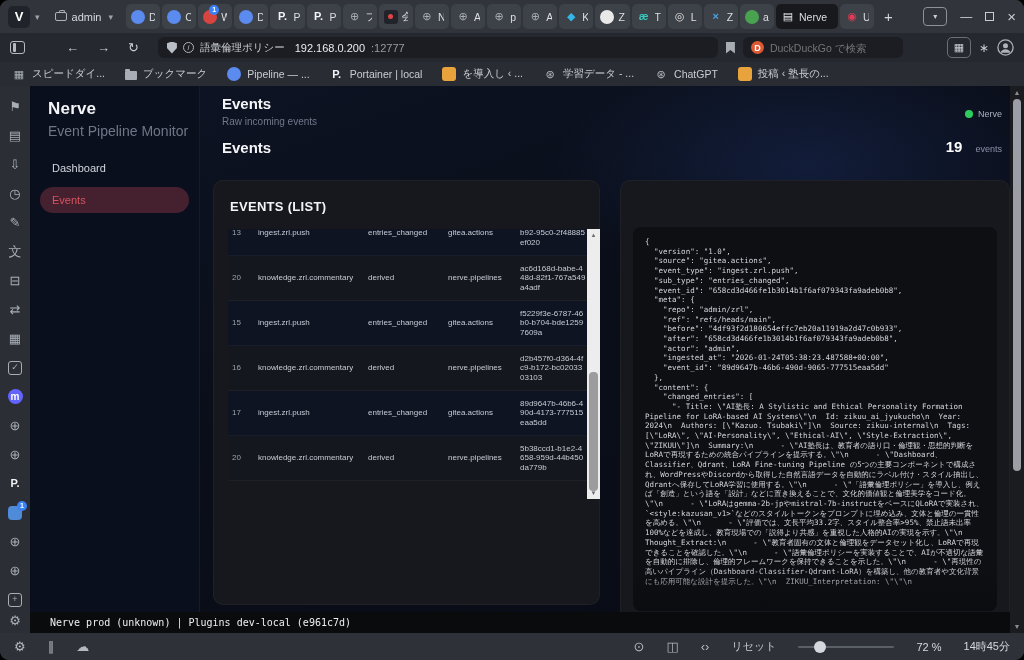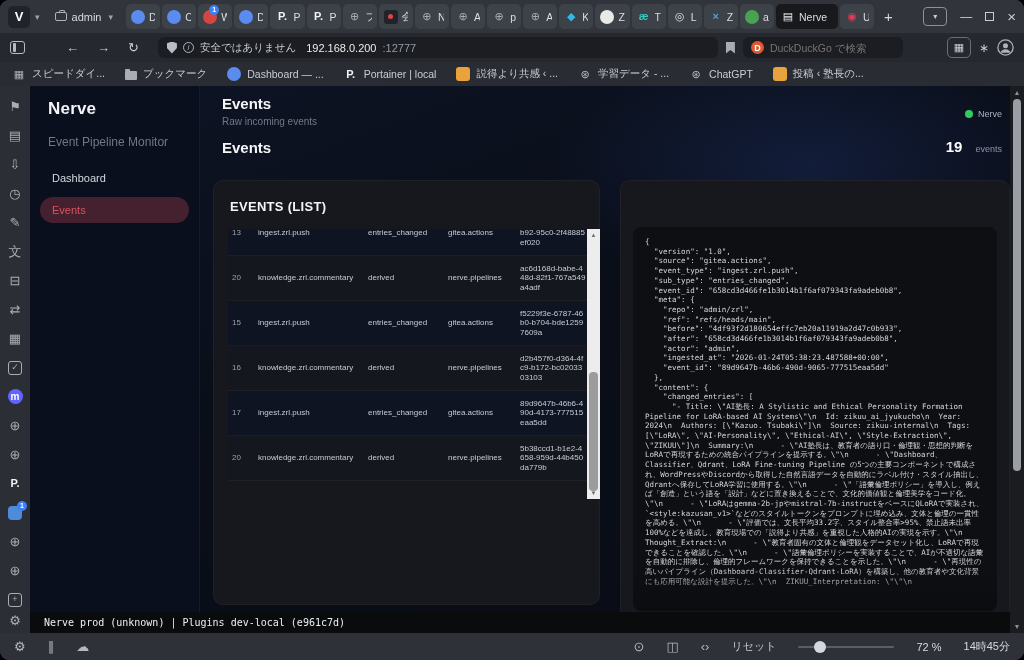--- a/index.html
+++ b/index.html
@@ -81,21 +81,21 @@
     color:#fff;font-size:7px;line-height:10px;text-align:center;font-weight:700}
   .pset{margin-top:auto}
   
   .page{position:absolute;left:30px;top:0;right:14px;bottom:0;overflow:hidden;
     background:linear-gradient(160deg,#0d1424 0%,#0a0e19 45%,#090c15 100%)}
   .page::before{content:"";position:absolute;top:-40px;right:-60px;width:520px;height:240px;
     background:radial-gradient(closest-side,rgba(45,80,170,.22),transparent);pointer-events:none}
   .appside{position:absolute;left:0;top:0;width:170px;bottom:21px;background:#0a0f1d;
     border-right:1px solid rgba(255,255,255,.05)}
   .apptitle{color:#f4f5f7;font-weight:700;font-size:17px;margin:13px 0 0 18px;letter-spacing:.2px}
-  .appsub{color:#6f7787;font-size:12px;margin:16px 0 0 18px}
+  .appsub{color:#6f7787;font-size:14px;margin:4px 0 0 18px}
   .navitem{color:#d3d7de;font-size:11px;margin:16px 10px 0;padding:7px 12px;border-radius:14px}
   .navitem.active{background:#45202f;color:#da5361;margin-top:6px}
   .main{position:absolute;left:170px;right:0;top:0;bottom:21px}
   .h1{position:absolute;left:22px;top:9px;color:#f4f5f7;font-weight:700;font-size:15px}
   .hsub{position:absolute;left:22px;top:30px;color:#707889;font-size:10px}
   .health{position:absolute;right:8px;top:23px;display:flex;align-items:center;gap:5px}
   .hdot{width:8px;height:8px;border-radius:50%}
   .hlabel{color:#aab1bf;font-size:9px}
   .h2{position:absolute;left:22px;top:53px;color:#f4f5f7;font-weight:700;font-size:15px}
   .count{position:absolute;right:8px;top:52px;display:flex;align-items:baseline;gap:13px}
@@ -124,21 +124,21 @@
   .tarrow.up{top:0}.tarrow.dn{bottom:0}
   .tthumb{position:absolute;left:2px;width:9px;border-radius:4px;background:#9c9c9c;top:53%;height:44%}
   
   .codeblock{position:absolute;left:12px;right:12px;top:46px;bottom:8px;background:#0d0f13;
     border-radius:8px;padding:10px 12px;overflow:hidden}
   .code{font-family:"DejaVu Sans Mono",monospace;font-size:7.5px;line-height:9.7px;color:#d4d7dc;
     white-space:pre-wrap;word-break:break-word}
   .codefade{position:absolute;left:0;right:0;bottom:0;height:42px;
     background:linear-gradient(transparent,rgba(10,12,16,.92))}
   .pagefoot{position:absolute;left:0;right:0;bottom:0;height:21px;background:#0a0b0d;display:flex;
-    align-items:center;padding-left:14px;z-index:5}
+    align-items:center;padding-left:20px;z-index:5}
   .pagefoot span{font-family:"DejaVu Sans Mono",monospace;font-size:10px;color:#eceff3}
   
   .pagescroll{position:absolute;right:0;top:0;width:14px;bottom:0;background:#1b1c20}
   .parrow{position:absolute;left:0;width:14px;height:13px;color:#8a8d93;font-size:7px;text-align:center;line-height:13px}
   .parrow.up{top:0}.parrow.dn{bottom:0}
   .pthumb{position:absolute;left:3px;width:8px;border-radius:4px;background:#9b9ea5;top:13px;height:372px}
   
   .vstatus{position:absolute;left:0;bottom:0;right:0;height:27px;background:#2e3138;display:flex;
     align-items:center;padding:0 14px;gap:22px}
   .sicon{color:#b4b8bf;font-size:13px;line-height:1}
@@ -276,21 +276,21 @@
   </div>
 
   <div class="navbar">
     <span class="paneltgl"></span>
     <span class="navbtn" style="margin-left:28px">←</span>
     <span class="navbtn">→</span>
     <span class="navbtn">↻</span>
     <div class="urlbox">
       <span class="shield"></span>
       <span class="infoc">i</span>
-      <span class="sectext">安全ではありません</span>
+      <span class="sectext">語彙倫理ポリシー</span>
       <span class="urlhost">192.168.0.200</span>
       <span class="urlport">:12777</span>
     </div>
     <span class="flagbm"></span>
     <div class="searchbox">
       <span class="ddg">D</span>
       <input readonly="" placeholder="DuckDuckGo で検索" style="">
     </div>
     <span class="calbtn">▦</span>
     <span class="claw">∗</span>
@@ -305,29 +305,29 @@
       <div class="bmitem">
     <span class="fav" style="color: rgb(169, 174, 182);">▦</span>
     <span class="bmlabel">スピードダイ...</span>
   </div>
       <div class="bmitem">
     <span class="folder-shape"></span>
     <span class="bmlabel">ブックマーク</span>
   </div>
       <div class="bmitem">
     <span class="fav blob" style="background: rgb(91, 139, 238);"></span>
-    <span class="bmlabel">Dashboard — ...</span>
+    <span class="bmlabel">Pipeline — ...</span>
   </div>
       <div class="bmitem">
     <span class="fav" style="color: rgb(242, 243, 245); font-weight: 700;">P.</span>
     <span class="bmlabel">Portainer | local</span>
   </div>
       <div class="bmitem">
     <span class="fav sq" style="background: rgb(232, 163, 61);"></span>
-    <span class="bmlabel">説得より共感 ‹ ...</span>
+    <span class="bmlabel">を導入し ‹ ...</span>
   </div>
       <div class="bmitem">
     <span class="fav" style="color: rgb(185, 189, 195);">⊛</span>
     <span class="bmlabel">学習データ - ...</span>
   </div>
       <div class="bmitem">
     <span class="fav" style="color: rgb(185, 189, 195);">⊛</span>
     <span class="bmlabel">ChatGPT</span>
   </div>
       <div class="bmitem">

